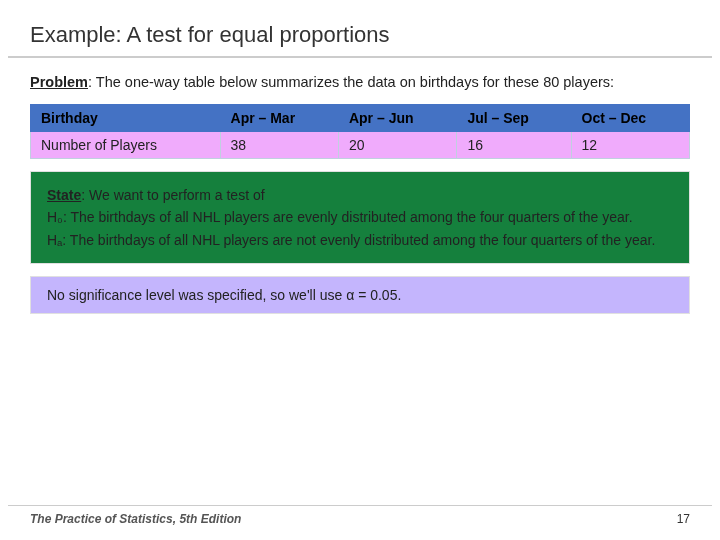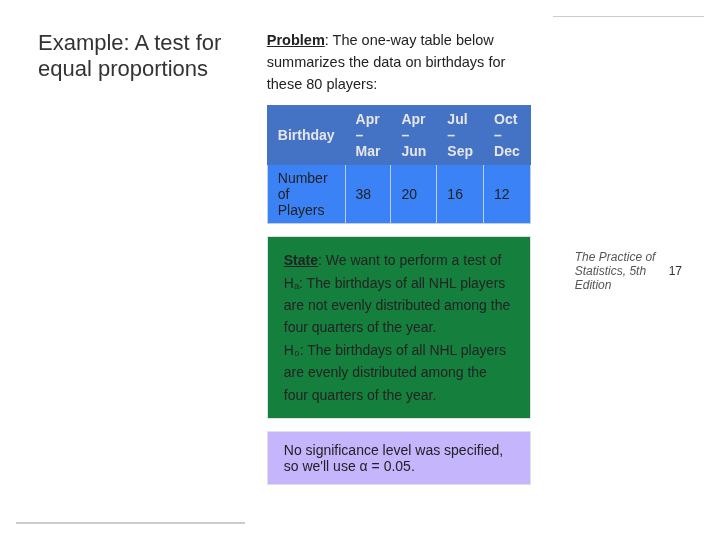--- a/index.html
+++ b/index.html
@@ -10,23 +10,23 @@
       background: #ffffff;
       font-family: Arial, sans-serif;
       font-size: 15px;
       color: #222;
       overflow: hidden;
     }
 
     .slide {
       width: 720px;
       height: 540px;
-      padding: 16px;
+      padding: 8px;
       display: flex;
-      flex-direction: row;
+      flex-direction: column;
     }
 
     .title-bar {
       background: #ffffff;
       padding: 14px 22px 8px 22px;
       border-bottom: 2px solid #ccc;
     }
 
     .title-bar h1 {
       font-size: 22px;
@@ -53,32 +53,32 @@
     
     .data-table {
       width: 100%;
       border-collapse: collapse;
       margin-bottom: 12px;
       font-size: 14px;
     }
 
     .data-table thead tr {
       background: #4472c4;
-      color: #e5e5e5;
+      color: #000000;
     }
 
     .data-table thead th {
       padding: 5px 10px;
       text-align: left;
       font-weight: bold;
       border: 1px solid #4472c4;
     }
 
     .data-table tbody tr {
-      background: #3b82f6;
+      background: #f0abfc;
     }
 
     .data-table tbody td {
       padding: 5px 10px;
       border: 1px solid #c0cfe0;
     }
 
     .question-text {
       font-size: 14.5px;
       line-height: 1.5;
@@ -112,20 +112,21 @@
       display: flex;
       justify-content: space-between;
       align-items: center;
       font-size: 12px;
       color: #555;
       background: #ffffff;
     }
 
     .footer .edition {
       font-style: italic;
+      font-weight: bold;
     }
 
     .footer .page-num {
       font-size: 12px;
       color: #333;
     }
   </style>
 </head>
 <body>
 
@@ -160,22 +161,22 @@
           <td>12</td>
         </tr>
       </tbody>
     </table>
 
 
     <div class="state-box">
       <p>
         <span class="state-label">State</span><span>: We want to perform a test of</span>
       </p>
+      <p>H₀: The birthdays of all NHL players are evenly distributed among the four quarters of the year.</p>
       <p>Hₐ: The birthdays of all NHL players are not evenly distributed among the four quarters of the year.</p>
-      <p>H₀: The birthdays of all NHL players are evenly distributed among the four quarters of the year.</p>
     </div>
 
     <div class="significance-box">
       <p>No significance level was specified, so we'll use α = 0.05.</p>
     </div>
 
   </div>
 
   <div class="footer">
     <span class="edition">

